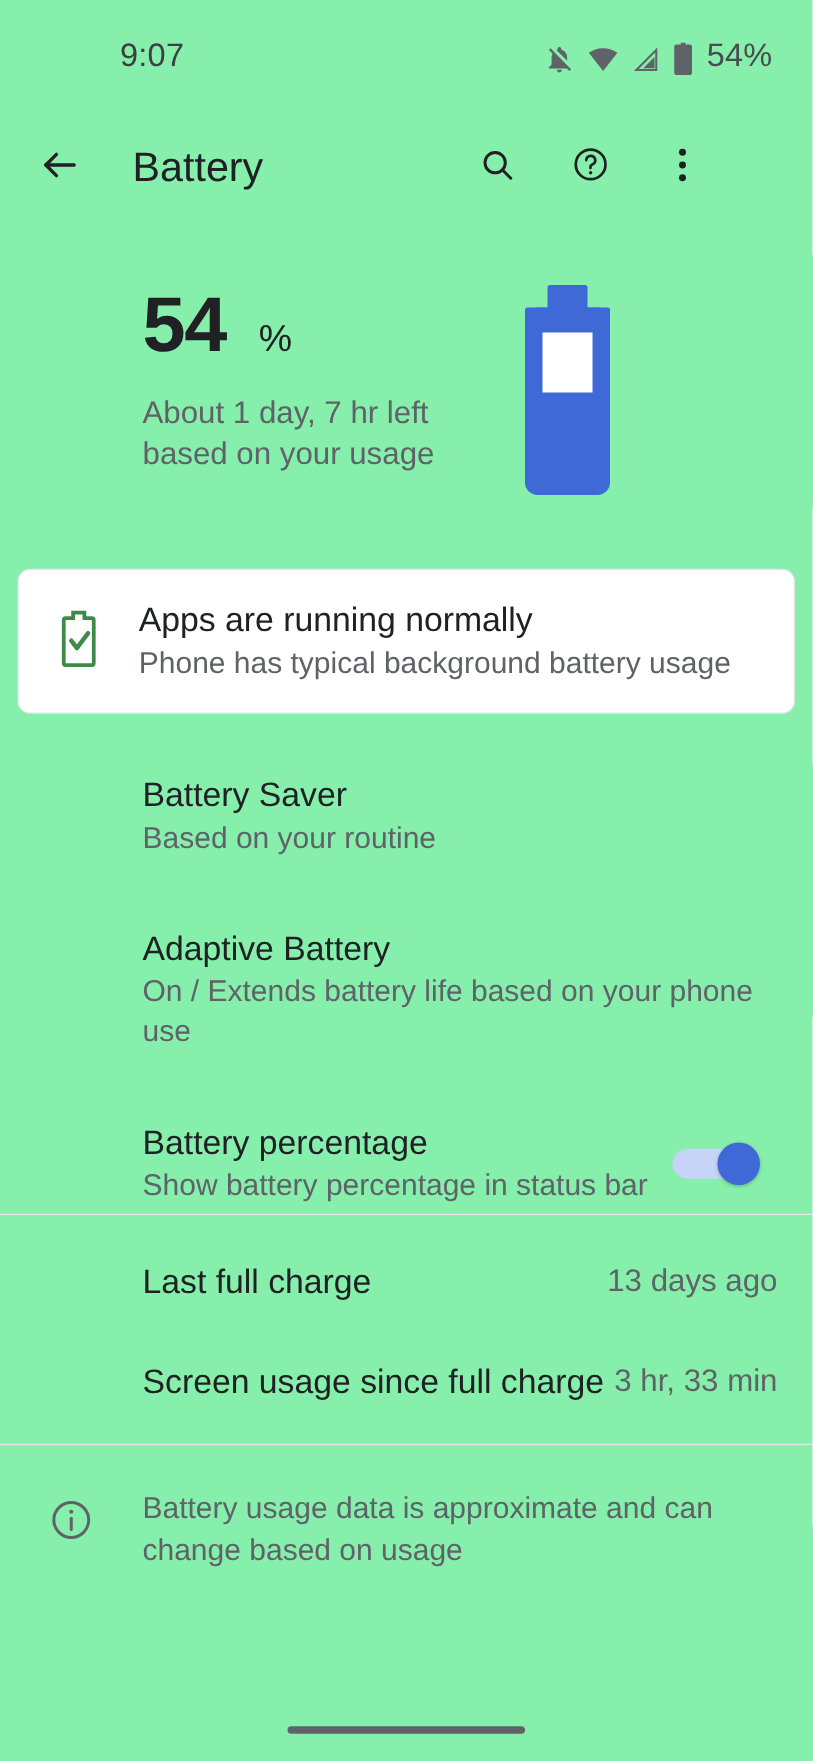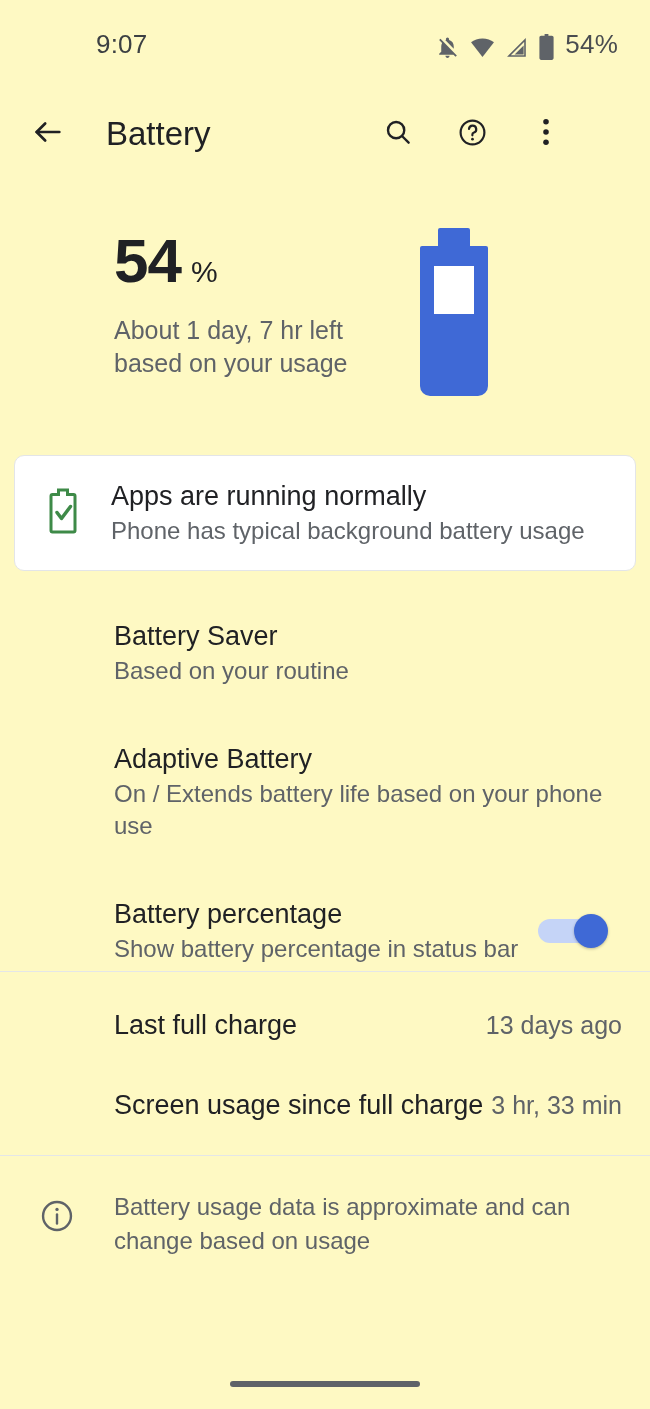--- a/index.html
+++ b/index.html
@@ -7,21 +7,21 @@
     width: 650px;
     height: 1409px;
     background: #ffffff;
     font-family: "Liberation Sans", "DejaVu Sans", sans-serif;
     -webkit-font-smoothing: antialiased;
   }
   .screen {
     position: relative;
     width: 650px;
     height: 1409px;
-    background: #fef9c3;
+    background: #86efac;
     overflow: hidden;
   }
 
   
   .status-bar {
     position: absolute;
     top: 0; left: 0;
     width: 650px;
     height: 88px;
     display: flex;
@@ -91,20 +91,21 @@
     top: 212px; left: 0;
     width: 650px;
     height: 210px;
     display: flex;
     align-items: flex-start;
   }
   .summary-text { padding-left: 114px; padding-top: 18px; }
   .pct-row {
     display: flex;
     align-items: baseline;
+    gap: 16px;
   }
   .pct-value {
     font-size: 62px;
     font-weight: bold;
     color: #202124;
     line-height: 1;
     letter-spacing: -1px;
   }
   .pct-sign {
     font-size: 30px;

